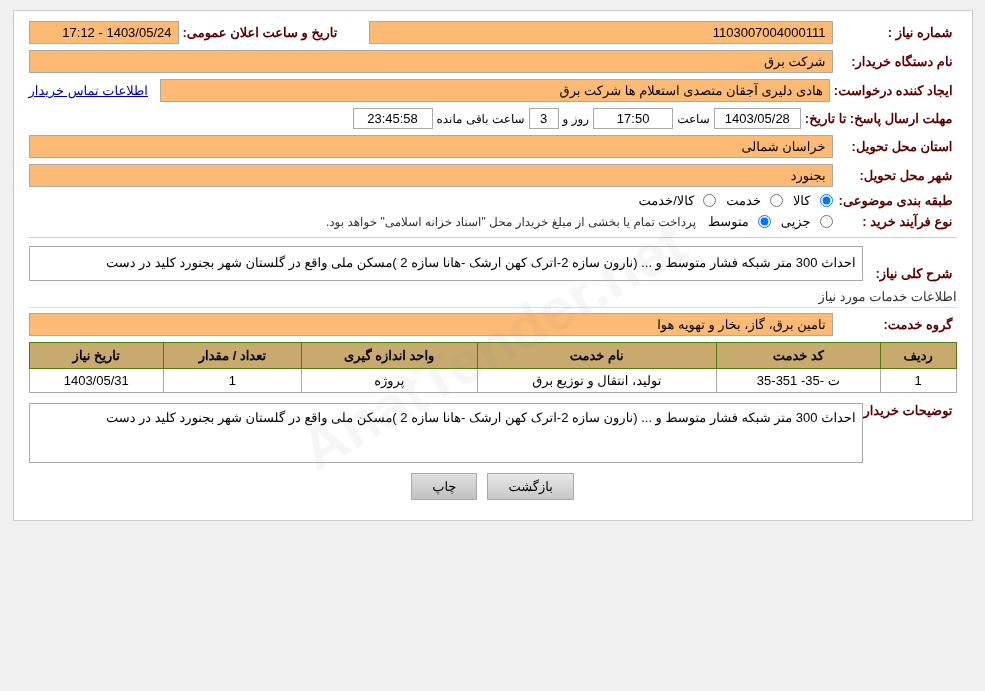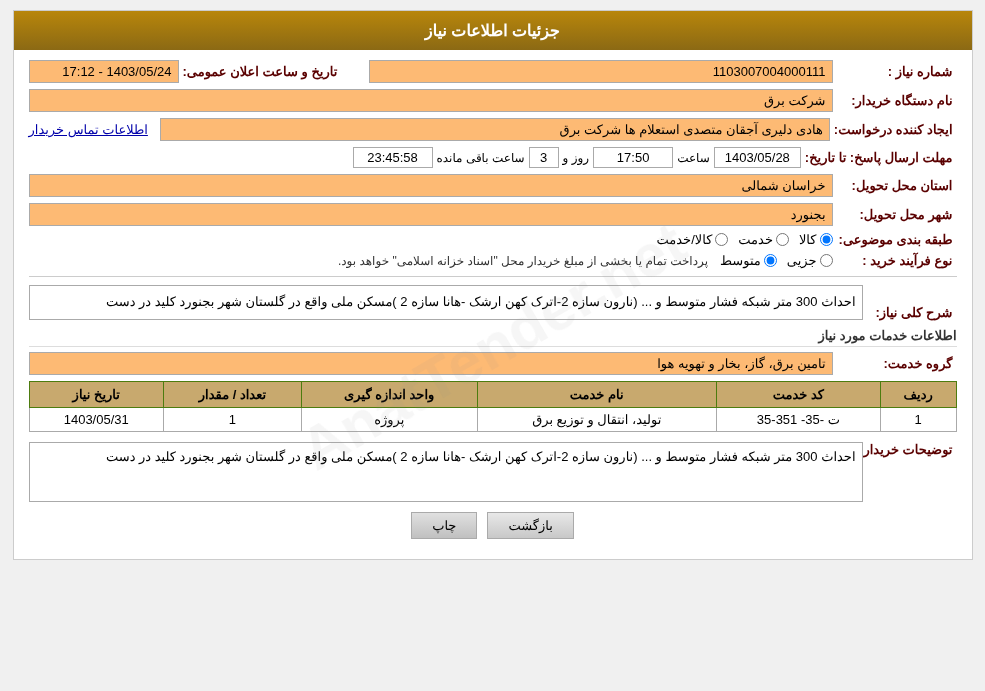--- a/index.html
+++ b/index.html
@@ -65,24 +65,24 @@
       white-space: nowrap;
     }
     .radio-group {
       display: flex;
       gap: 10px;
       align-items: center;
     }
     .radio-item {
       display: flex;
       align-items: center;
-      gap: 3px;
+      gap: 9px;
     }
     .section-title {
-      font-weight: bold;
+      font-weight: normal;
       color: #333;
       margin-bottom: 5px;
       padding-bottom: 3px;
       border-bottom: 1px solid #ddd;
     }
     .detail-text {
       border: 1px solid #aaa;
       padding: 6px;
       background: #fff;
       line-height: 1.6;
@@ -159,21 +159,20 @@
       color: #333;
       font-size: 12px;
     }
   </style>
 </head>
 <body>
 
 <div class="watermark">AnatTender.net</div>
 
 <div class="page-container">
-  <div class="page-header">جزئیات اطلاعات نیاز</div>
 
   <div class="content">
 
     <div class="form-row">
       <span class="field-label">شماره نیاز :</span>
       <div class="field-value" style="flex:1;">1103007004000111</div>
       <span style="width:20px;"></span>
       <span class="field-label">تاریخ و ساعت اعلان عمومی:</span>
       <div class="field-value" style="min-width:150px;flex:0;">1403/05/24 - 17:12</div>
     </div>

